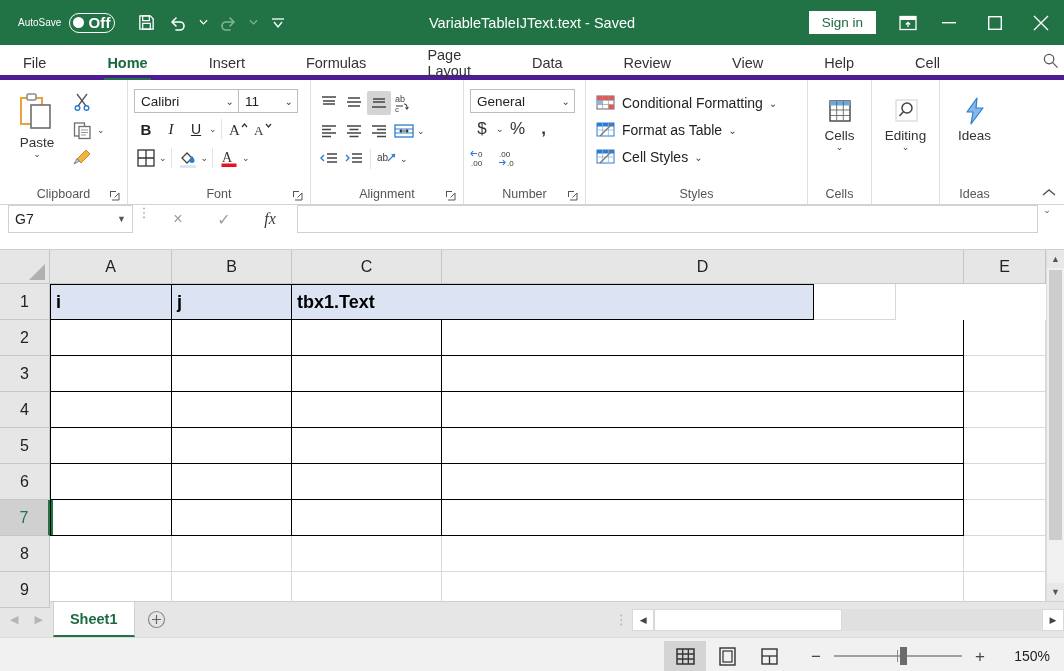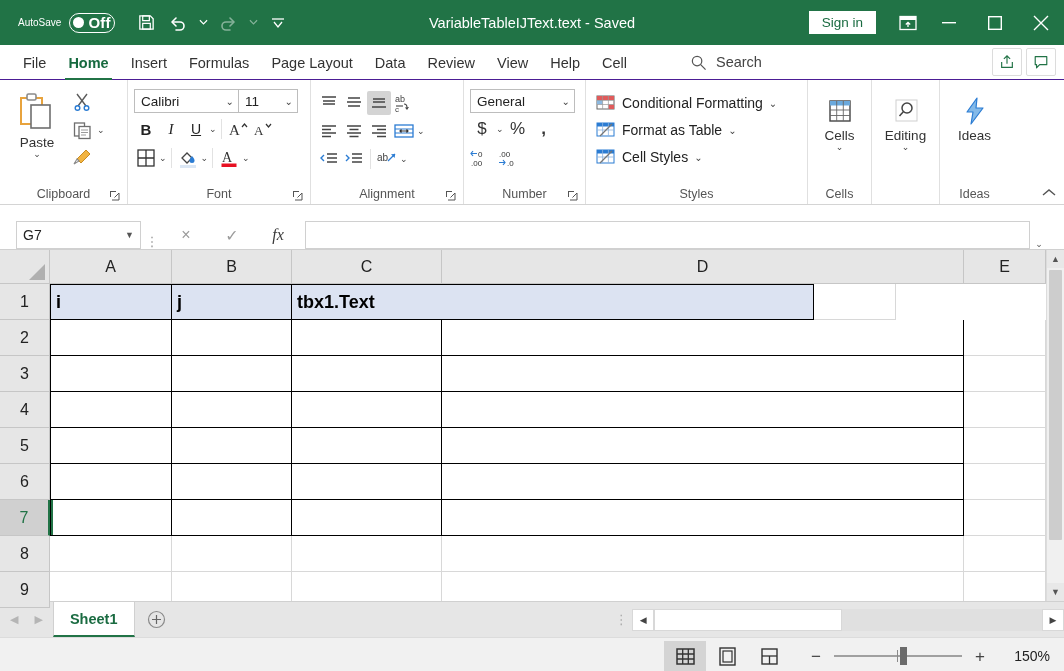--- a/index.html
+++ b/index.html
@@ -44,21 +44,21 @@
   }
   .ribdisp { width:36px; height:45px; display:flex; align-items:center; justify-content:center; }
   .wbtn {
     width:46px; height:45px; display:flex; align-items:center; justify-content:center;
     color:#fff;
   }
 
   
   .tabbar {
     height:35px; background:#fff; display:flex; align-items:stretch;
-    border-bottom:1px solid #4c1d95; position:relative;
+    border-bottom:5px solid #4c1d95; position:relative;gap:39px;
   }
   .tab {
     display:flex; align-items:center; padding:0 11px; font-size:14.5px;
     color:#333; position:relative; height:35px;
   }
   .tab:first-child { margin-left:12px; }
   .tab.active { color:#176a3f; font-weight:bold; }
   .tab.active:after {
     content:""; position:absolute; left:8px; right:8px; bottom:0;
     height:2.5px; background:#217346;
@@ -116,21 +116,21 @@
     font-size:14px; color:#222;
   }
   .stylerow .chev { font-size:10px; color:#444; }
 
   .ribbon-collapse {
     position:absolute; right:6px; bottom:3px; width:18px; height:18px;
     display:flex; align-items:center; justify-content:center; color:#555; font-size:12px;
   }
 
   
-  .fbar { height:44px; background:#fff; display:flex; align-items:flex-end; padding:0 16px; }
+  .fbar { height:44px; background:#fff; display:flex; align-items:flex-start; padding:0 8px; }
   .namebox {
     width:125px; height:28px; border:1px solid #d0d0d0; background:#fff;
     display:flex; align-items:center; padding:0 6px; font-size:14px; color:#222;
   }
   .namebox .nv { flex:1; }
   .namebox .nc { font-size:9px; color:#555; }
   .fdots { width:22px; text-align:center; color:#9a9a9a; font-size:13px; letter-spacing:0; }
   .fbtns { display:flex; align-items:center; gap:0; }
   .fbtn {
     width:46px; height:28px; display:flex; align-items:center; justify-content:center;

